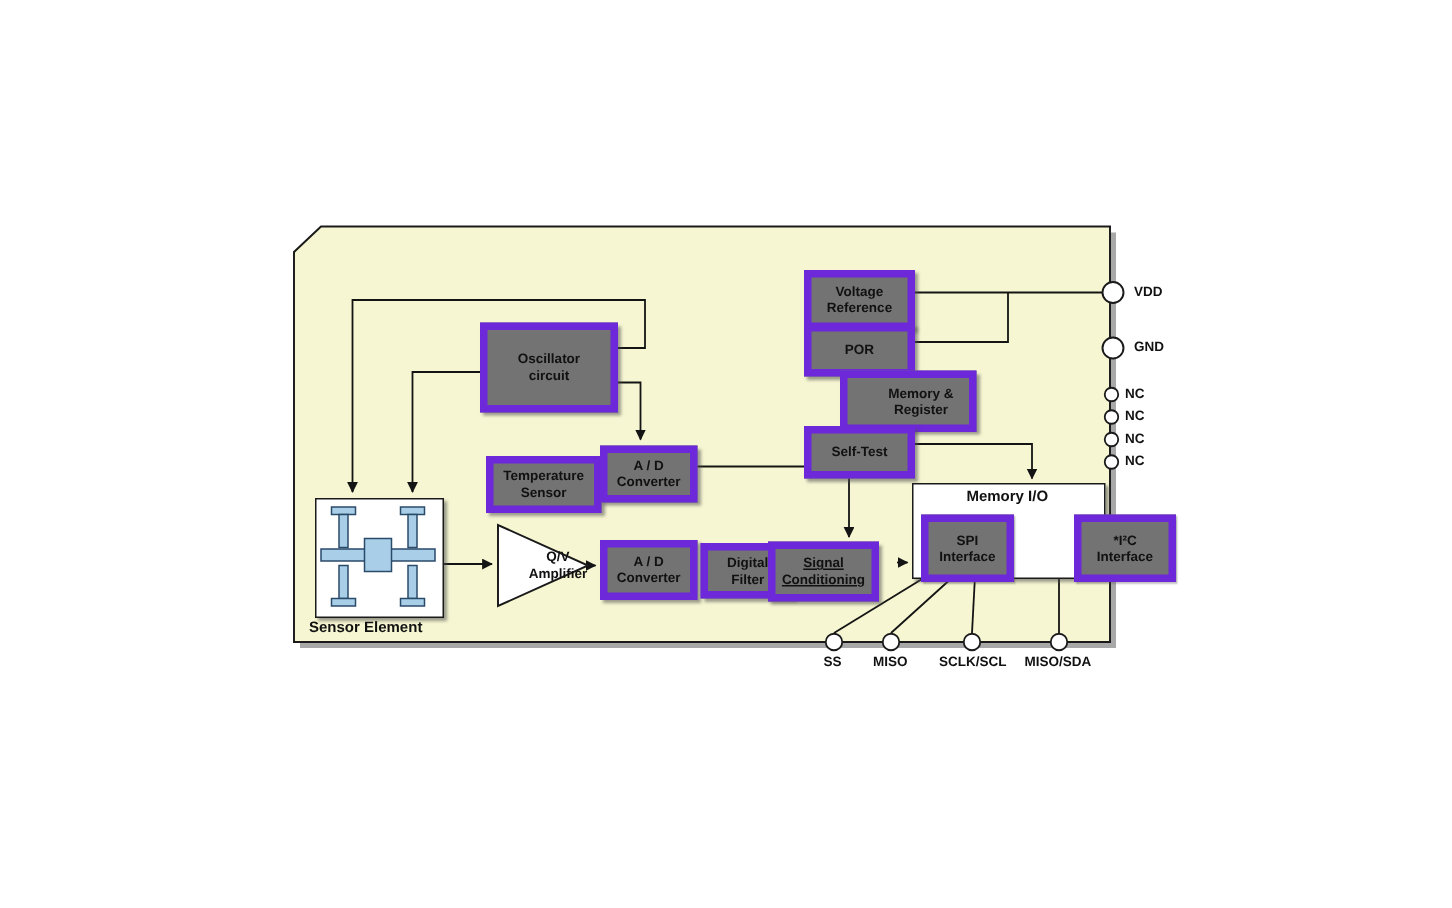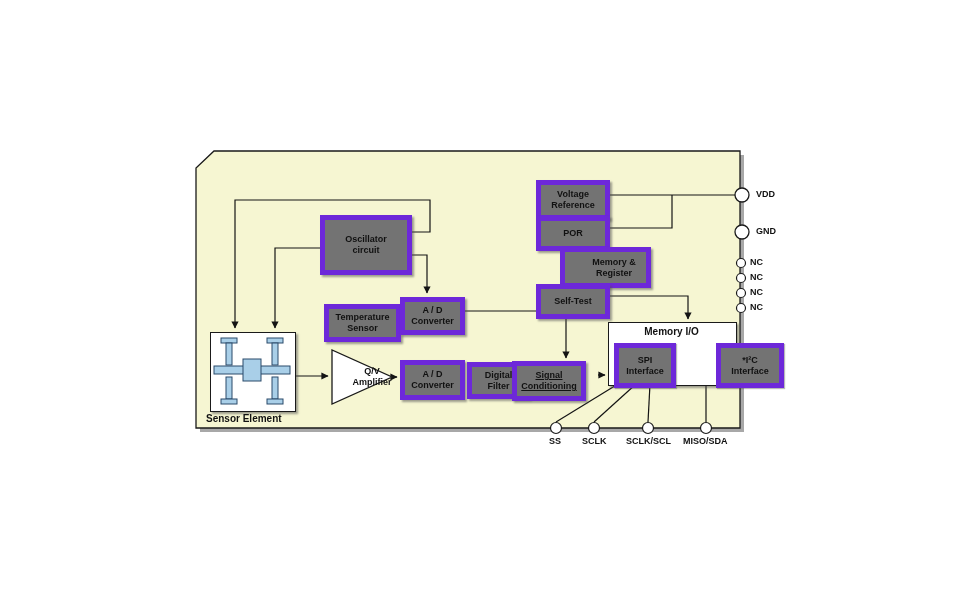--- a/index.html
+++ b/index.html
@@ -153,17 +153,17 @@
   <div id="sensor-label">Sensor Element</div>
 
   <div class="plain-label" style="left:756px; top:190px;">VDD</div>
   <div class="plain-label" style="left:756px; top:227px;">GND</div>
   <div class="plain-label" style="left:750px; top:258px;">NC</div>
   <div class="plain-label" style="left:750px; top:273px;">NC</div>
   <div class="plain-label" style="left:750px; top:288px;">NC</div>
   <div class="plain-label" style="left:750px; top:303px;">NC</div>
 
   <div class="plain-label" style="left:549px; top:437px;">SS</div>
-  <div class="plain-label" style="left:582px; top:437px;">SCLK</div>
+  <div class="plain-label" style="left:582px; top:437px;">MISO</div>
   <div class="plain-label" style="left:626px; top:437px;">SCLK/SCL</div>
   <div class="plain-label" style="left:683px; top:437px;">MISO/SDA</div>
 
 </div>
 
 </body></html>

